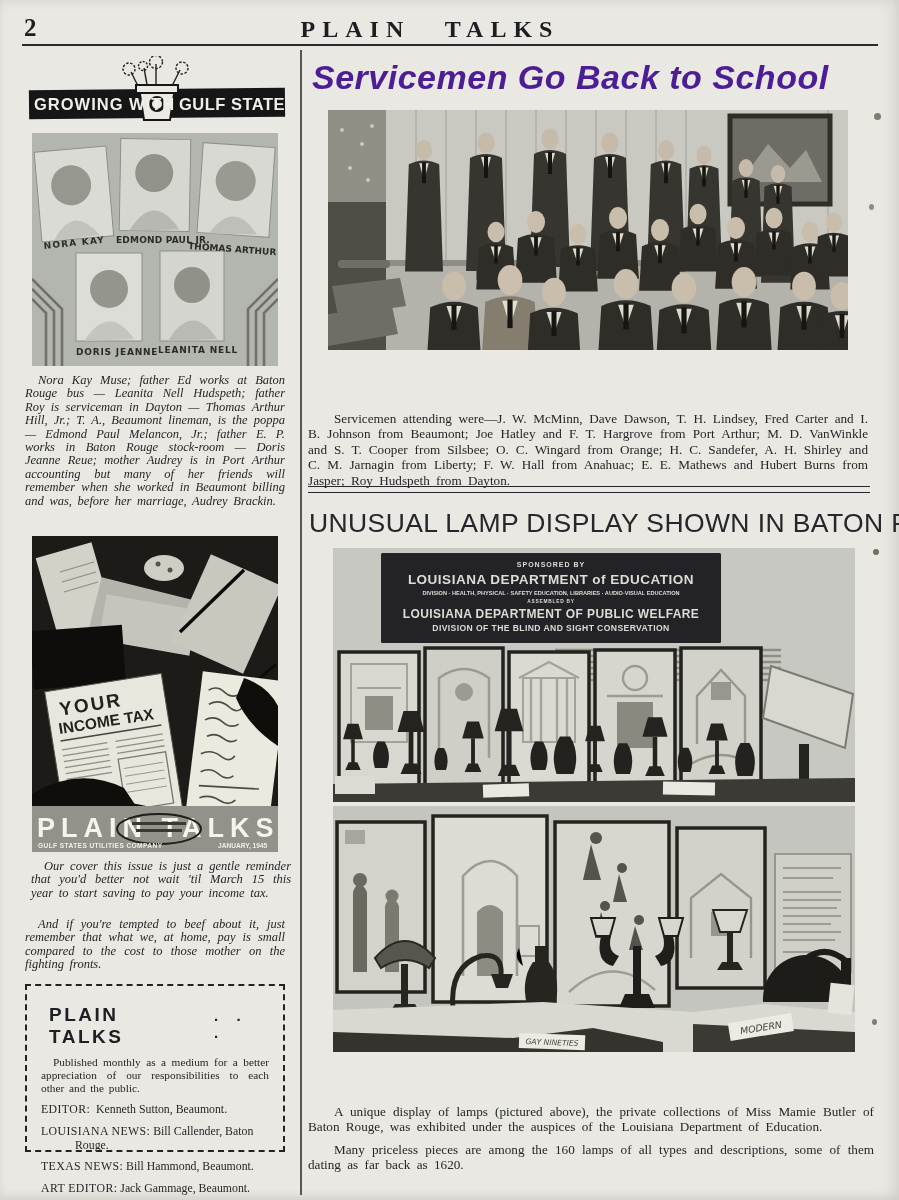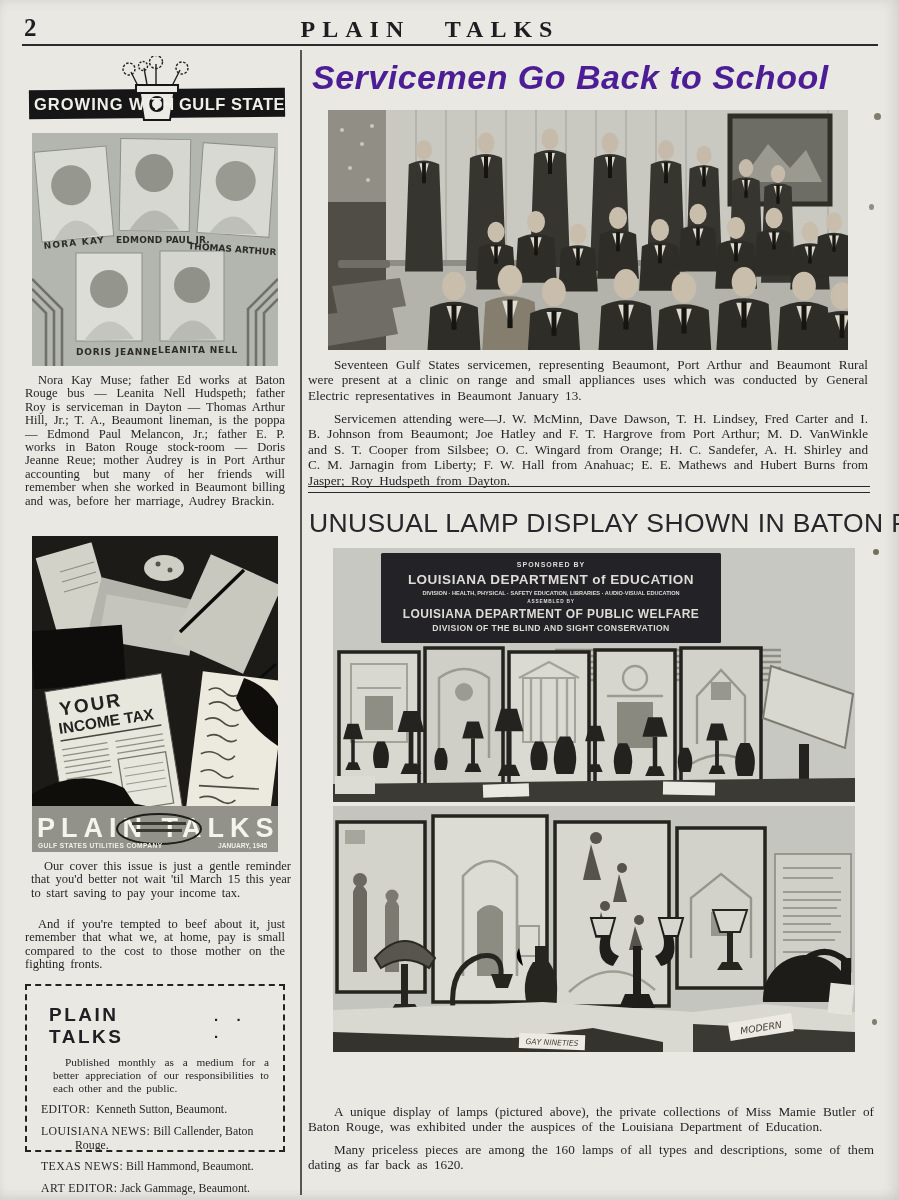--- a/index.html
+++ b/index.html
@@ -8,38 +8,38 @@
         box-shadow:inset -6px 0 14px rgba(0,0,0,.08), inset 0 -4px 10px rgba(0,0,0,.05);}
   .ink{color:#26262a;}
   
   #page-num{position:absolute;left:24px;top:14px;font:700 25px "Liberation Serif",serif;color:#1e1e22;}
   #masthead{position:absolute;left:430px;top:16px;transform:translateX(-50%);
             font:700 24px "Liberation Serif",serif;letter-spacing:7px;word-spacing:22px;color:#1e1e22;white-space:nowrap;}
   #header-rule{position:absolute;left:22px;top:44px;width:856px;height:2.4px;background:#2b2b2e;}
   #col-divider{position:absolute;left:300px;top:50px;width:1.6px;height:1145px;background:#57564f;}
   
   .para{font-family:"Liberation Serif",serif;text-align:justify;color:#26262a;margin:0;}
-  .lpara{font-size:12.5px;line-height:13.4px;word-spacing:2.5px;}
+  .lpara{font-size:12.5px;line-height:13.4px;word-spacing:2.5px;font-style:italic;}
   .rpara{font-size:13.2px;line-height:15.4px;word-spacing:3px;}
   .indent{text-indent:26px;}
   .indent-sm{text-indent:13px;}
   
   #headline1{position:absolute;left:312px;top:58px;width:560px;font:italic 700 34px "Liberation Sans",sans-serif;
              color:#4c1d95;letter-spacing:.5px;white-space:nowrap;}
   #headline2{position:absolute;left:309px;top:508px;width:562px;font:500 26.5px "Liberation Sans",sans-serif;
              color:#26262b;letter-spacing:.4px;white-space:nowrap;}
   #double-rule{position:absolute;left:308px;top:486px;width:562px;height:5px;
                border-top:1.8px solid #26262b;border-bottom:1.8px solid #26262b;}
   
   #mast-box{position:absolute;left:25px;top:984px;width:260px;height:168px;border:2.4px dashed #24241f;
             padding:10px 14px 0 14px;box-sizing:border-box;background:#e9e8e2;}
   #mast-box-title-row{display:flex;align-items:baseline;margin:8px 0 8px 8px;}
   #mast-box-title{font:800 19px "Liberation Sans",sans-serif;letter-spacing:2.5px;color:#202024;}
   #mast-box-dots{font:800 15px "Liberation Sans",sans-serif;letter-spacing:7px;margin-left:16px;color:#202024;}
-  #mast-box-desc{font-size:11.3px;line-height:12.8px;text-align:justify;word-spacing:2px;text-indent:12px;margin:0 0 9px 12px;}
+  #mast-box-desc{font-size:11.3px;line-height:12.8px;text-align:justify;word-spacing:2px;text-indent:12px;margin:0 0 9px 0;}
   .staff-line{font-size:11.8px;line-height:13.6px;margin:8px 0 8px 0;padding-left:34px;text-indent:-34px;color:#26262a;}
   .staff-role{letter-spacing:.4px;}
   
   .photo{position:absolute;display:block;}
   .speck{position:absolute;border-radius:50%;}
 </style>
 </head>
 <body>
 
 <div id="page">
@@ -290,21 +290,20 @@
     <use href="#mb" transform="translate(126,176) scale(1.25)"></use>
       <use href="#mv" transform="translate(182,170) scale(1.3)"></use>
     <use href="#mb" transform="translate(226,182) scale(1.25)"></use>
       <use href="#mb" transform="translate(298,174) scale(1.3)"></use>
     <use href="#mb" transform="translate(356,178) scale(1.3)"></use>
       <use href="#mb" transform="translate(416,172) scale(1.3)"></use>
     <use href="#mb" transform="translate(476,176) scale(1.25)"></use>
       <use href="#mb" transform="translate(514,186) scale(1.2)"></use>
   </svg>
 
-  <p class="para rpara indent" style="position:absolute;left:308px;top:357px;width:560px;">Seventeen Gulf States servicemen, representing Beaumont, Port Arthur and Beaumont Rural were present at a clinic on range and small appliances uses which was conducted by General Electric representatives in Beaumont January 13.</p>
   <p class="para rpara indent" style="position:absolute;left:308px;top:411px;width:560px;">Servicemen attending were—J. W. McMinn, Dave Dawson, T. H. Lindsey, Fred Carter and I. B. Johnson from Beaumont; Joe Hatley and F. T. Hargrove from Port Arthur; M. D. VanWinkle and S. T. Cooper from Silsbee; O. C. Wingard from Orange; H. C. Sandefer, A. H. Shirley and C. M. Jarnagin from Liberty; F. W. Hall from Anahuac; E. E. Mathews and Hubert Burns from Jasper; Roy Hudspeth from Dayton.</p>
 
   <div id="double-rule"></div>
   <div id="headline2">UNUSUAL LAMP DISPLAY SHOWN IN BATON ROUGE</div>
 
   <svg class="photo" style="left:333px;top:548px;" width="522" height="254" viewBox="0 0 522 254">
     <defs>
       <g id="lampA">
         <path d="M-9,-28 L9,-28 L5,-42 L-5,-42 Z" fill="#24231f"></path>
         <rect x="-1.6" y="-28" width="3.2" height="22" fill="#24231f"></rect>

